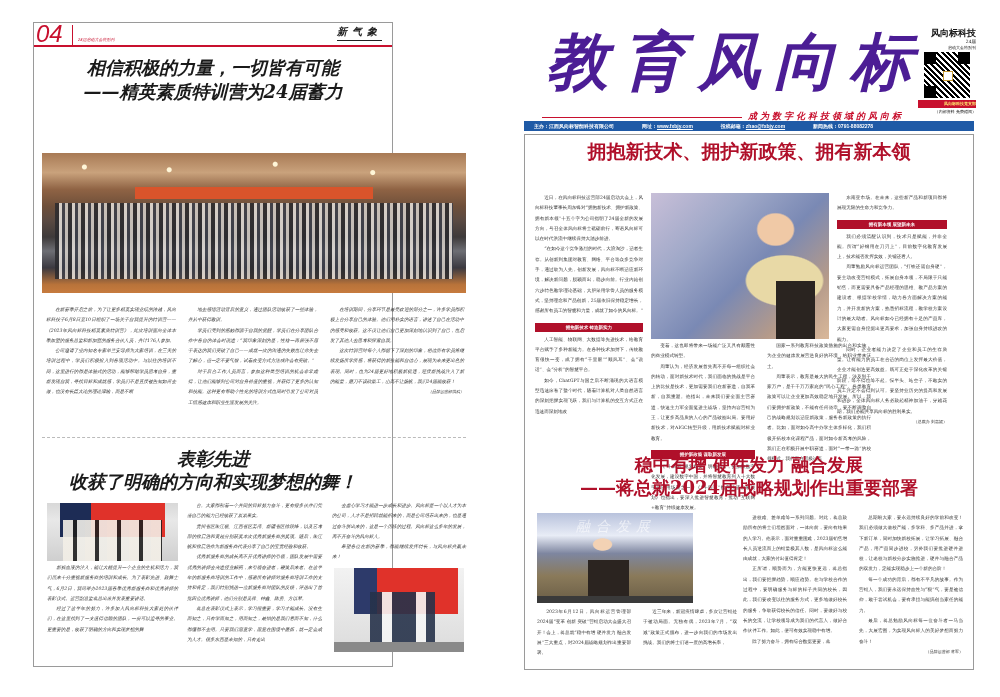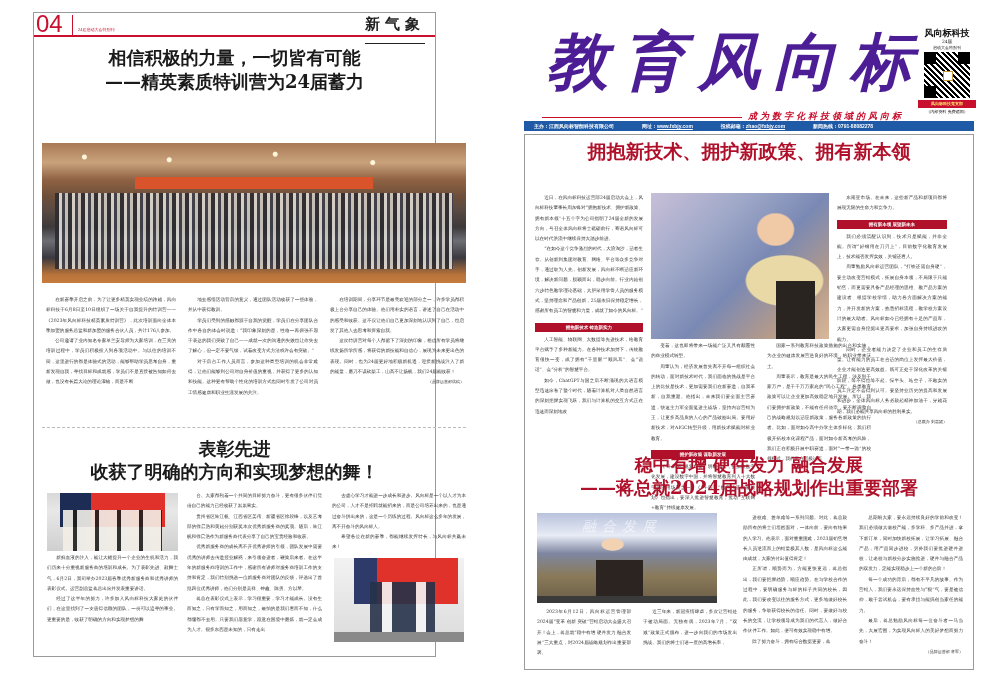--- a/index.html
+++ b/index.html
@@ -1,28 +1,28 @@
 <!DOCTYPE html>
 <html><head>
 <meta charset="utf-8">
 <style>
   * { box-sizing: border-box; margin: 0; padding: 0; }
   html, body { width: 1000px; height: 697px; background: #ffffff; overflow: hidden; }
   body { font-family: "DejaVu Serif", "Liberation Serif", serif; color: #222; position: relative; }
 
   .page { position: absolute; background: #fff; border: 1px solid #9a9a9a; }
-  #page-left { left: 33px; top: 12px; width: 403px; height: 645px; }
+  #page-left { left: 33px; top: 22px; width: 360px; height: 645px; font-style: italic; }
   #page-right { left: 518px; top: 10px; width: 465px; height: 660px; border: none; }
 
   
   .lp-header { position: absolute; left: 0; top: 0; width: 100%; height: 24px; border-bottom: 2px solid #c8102e; }
   .lp-num { position: absolute; left: 2px; top: -2px; font-family: "Liberation Sans", sans-serif; font-size: 24px; color: #c8102e; line-height: 26px; letter-spacing: 0px; }
   .lp-num-bar { position: absolute; left: 38px; top: 2px; width: 1px; height: 20px; background: #c8102e; }
   .lp-sub { position: absolute; left: 44px; top: 14px; font-family: "Liberation Sans", sans-serif; font-size: 4px; color: #c8102e; }
-  .lp-section { position: absolute; right: 10px; top: 2px; font-size: 15px; font-weight: bold; letter-spacing: 5px; color: #222; border-bottom: 1px solid #222; padding-bottom: 9px; }
+  .lp-section { position: absolute; right: 10px; top: 2px; font-size: 10px; font-weight: bold; letter-spacing: 5px; color: #222; border-bottom: 1px solid #222; padding-bottom: 1px; }
 
   .headline { text-align: center; font-weight: bold; line-height: 1.35; }
   .lp-h1 { position: absolute; left: 0; top: 33px; width: 100%; font-size: 18px; color: #1a1a1a; }
 
   .photo { position: absolute; overflow: hidden; }
   #group-photo { left: 8px; top: 130px; width: 424px; height: 140px;
     background:
       radial-gradient(circle at 10% 10%, #fff6d8 0 2px, transparent 3px),
       radial-gradient(circle at 30% 12%, #fff6d8 0 2px, transparent 3px),
       radial-gradient(circle at 55% 8%, #fff6d8 0 2px, transparent 3px),
@@ -52,21 +52,21 @@
   #award-photo-2b .screen { position: absolute; left: 15%; top: 0; width: 80%; height: 55%; background: linear-gradient(90deg, #2d3a6a 0 22%, #e0322a 22%); }
   #award-photo-2b .people { position: absolute; left: 28%; top: 28%; width: 50%; height: 72%;
     background: repeating-linear-gradient(90deg, #26324a 0 12px, #f4f4f4 12px 22px, #26324a 22px 34px); opacity: .9; }
   #award-photo-2b .floor { position: absolute; left: 0; bottom: 0; width: 100%; height: 12%; background: #8a8a8a; }
 
   
   .masthead { position: absolute; left: 0; top: 0; width: 100%; height: 110px; }
   .mast-title { position: absolute; left: 28px; top: 16px; font-family: "DejaVu Serif", serif; font-size: 62px; font-weight: bold; color: #4c1d95; letter-spacing: 14px; font-style: italic; line-height: 72px; }
   .mast-rule { position: absolute; left: 24px; top: 107px; width: 200px; height: 1px; background: #c8102e; }
   .mast-slogan { position: absolute; left: 230px; top: 100px; font-size: 9px; font-weight: bold; color: #c8102e; letter-spacing: 3px; font-style: italic; }
-  .qr-box { position: absolute; left: 400px; top: 18px; width: 58px; height: 100px; text-align: center; }
+  .qr-box { position: absolute; left: 400px; top: 18px; width: 58px; height: 100px; text-align: right; }
   .qr-brand { font-family: "Liberation Sans", sans-serif; font-weight: bold; font-size: 9px; color: #111; line-height: 11px; }
   .qr-edition { font-size: 4.5px; color: #111; line-height: 6px; }
   .qr-issue { font-size: 4px; color: #111; line-height: 6px; }
   .qr-code { width: 46px; height: 46px; margin: 1px auto 2px;
     background:
       linear-gradient(#000,#000) 0 0/12px 12px no-repeat,
       linear-gradient(#000,#000) 34px 0/12px 12px no-repeat,
       linear-gradient(#000,#000) 0 34px/12px 12px no-repeat,
       repeating-linear-gradient(45deg, #000 0 2px, #fff 2px 4px),
       repeating-linear-gradient(-30deg, #000 0 1px, #fff 1px 3px);
@@ -87,21 +87,21 @@
     background:
       radial-gradient(ellipse at 70% 25%, #f0c9a6 0 10%, transparent 11%),
       radial-gradient(ellipse at 75% 60%, #e8d9a6 0 20%, transparent 21%),
       linear-gradient(135deg, #c8bfd8 0%, #9fa8c8 30%, #7a89b4 55%, #b49a8a 80%, #d9b89a 100%); }
   #leader-photo .podium { position: absolute; right: 8%; bottom: 0; width: 22%; height: 40%; background: #2a2420; }
 
   .sub-head { background: #b0102a; color: #fff; font-family: "Liberation Sans", sans-serif; font-size: 4.5px; font-weight: bold; text-align: center; padding: 2px 0; margin: 6px 0 3px; }
 
   .rp-h2 { position: absolute; left: 0; top: 318px; width: 100%; font-size: 18px; color: #b0102a; line-height: 1.3; }
 
-  #jiang-photo { left: 12px; top: 378px; width: 180px; height: 90px;
+  #jiang-photo { left: 12px; top: 378px; width: 156px; height: 90px;
     background:
       radial-gradient(ellipse at 42% 35%, #f3d2b4 0 7%, transparent 8%),
       linear-gradient(180deg, #b8c2dc 0%, #e8ecf6 25%, #7e86a0 45%, #8a7a5a 70%, #6a5d46 100%); }
   #jiang-photo .podium { position: absolute; left: 33%; bottom: 0; width: 26%; height: 48%; background: #2b2420; }
   #jiang-photo .stage { position: absolute; left: 0; bottom: 0; width: 100%; height: 8%; background: #3a3a3a; }
   #jiang-photo .overlay { position: absolute; left: 25%; top: 5%; font-size: 14px; color: rgba(255,255,255,.6); letter-spacing: 6px; font-style: italic; }
 </style>
 </head>
 <body>
 

